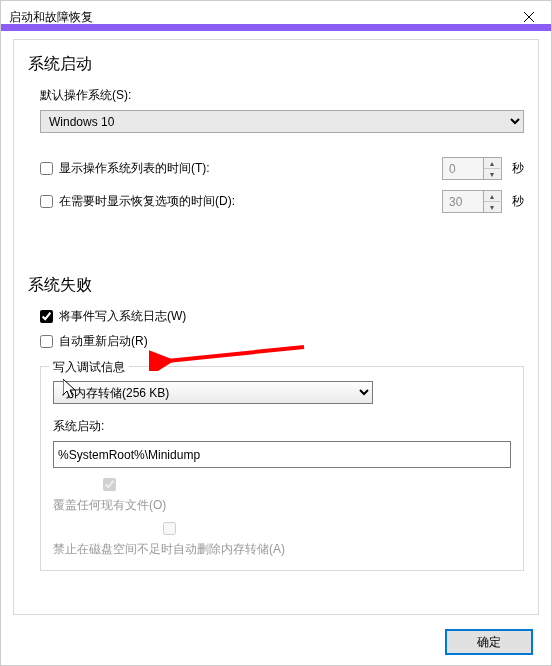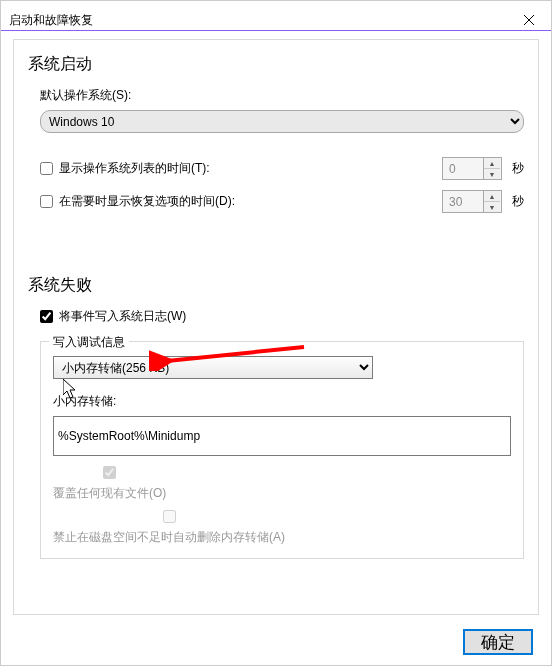--- a/index.html
+++ b/index.html
@@ -17,21 +17,21 @@
     border: 1px solid #ccc;
     position: relative;
     overflow: hidden;
   }
   .titlebar {
     height: 30px;
     display: flex;
     align-items: center;
     justify-content: space-between;
     padding: 9px 0 0 8px;
-    border-bottom: 1px solid #8b5cf6;
+    border-bottom: 7px solid #8b5cf6;
   }
   .titlebar .title { font-size: 12px; }
   .titlebar .close {
     width: 45px; height: 30px;
     display: flex; align-items: center; justify-content: center;
     cursor: pointer;
   }
   .titlebar .close svg { width: 10px; height: 10px; }
   .content {
     position: absolute;
@@ -130,51 +130,51 @@
   select.dump {
     width: 320px;
     height: 23px;
     border: 1px solid #7a7a7a;
     background: linear-gradient(#fefefe,#eaeaea);
     font-family: inherit; font-size: 12px;
     padding: 0 4px;
   }
   .text-in {
     width: 100%;
-    height: 40px;
+    height: 27px;
     border: 1px solid #7a7a7a;
     padding: 8px 4px;
     font-family: inherit; font-size: 12px;
   }
   .buttons {
     position: absolute;
     right: 18px; bottom: 10px;
     display: flex; gap: 10px;
   }
   .btn {
-    width: 70px; height: 26px;
+    width: 88px; height: 26px;
     border: 1px solid #aeaeae;
     background: #e1e1e1;
-    font-family: inherit; font-size: 17px;
+    font-family: inherit; font-size: 12px;
     cursor: pointer;
     display: inline-flex; align-items: center; justify-content: center;
   }
   .btn.primary { border: 2px solid #0078d7; }
   .arrow-annot {
     position: absolute;
     pointer-events: none;
   }
   .cursor {
     position: absolute;
     pointer-events: none;
   }
   .sf-group { margin-top: 8px; }
   .mb6 { margin-bottom: 6px; }
   .mb10 { margin-bottom: 10px; }
-  .mb14 { margin-bottom: 14px; border-radius: 10px; }
+  .mb14 { margin-bottom: 14px; }
 </style>
 </head>
 <body>
 
 <div class="window">
 
   <div class="titlebar">
     <span class="title">启动和故障恢复</span>
     <div class="close">
       <svg viewBox="0 0 10 10">
@@ -229,33 +229,39 @@
     <div class="group-label sf-group">系统失败</div>
     <div class="sub">
 
       <div class="row">
         <label class="chk">
           <input type="checkbox" checked="" style="">
           <span>将事件写入系统日志(W)</span>
         </label>
       </div>
 
+      <div class="row" style="position:relative;">
+        <label class="chk">
+          <input type="checkbox" style="">
+          <span>自动重新启动(R)</span>
+        </label>
+      </div>
 
       <div style="height:8px;"></div>
 
       <div class="fieldset">
         <span class="legend">写入调试信息</span>
 
         <div class="mb14">
           <select class="dump">
             <option>小内存转储(256 KB)</option>
           </select>
         </div>
 
-        <div class="mb6">小内存转储:</div>
+        <div class="mb6">系统启动:</div>
         <input class="text-in mb10" type="text" value="%SystemRoot%\Minidump" style="">
 
         <div class="row">
           <label class="chk disabled">
             <input type="checkbox" checked="" disabled="" style="">
             <span>覆盖任何现有文件(O)</span>
           </label>
         </div>
 
         <div class="row" style="margin-bottom:0;">

